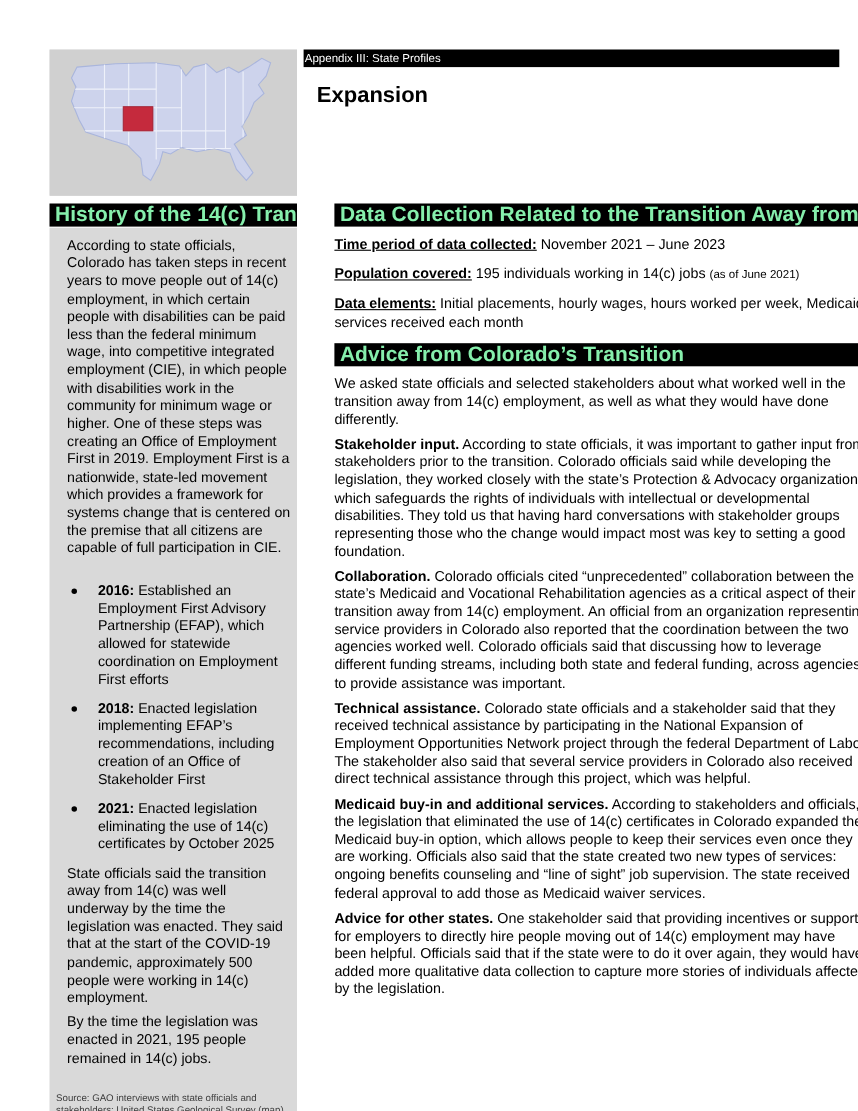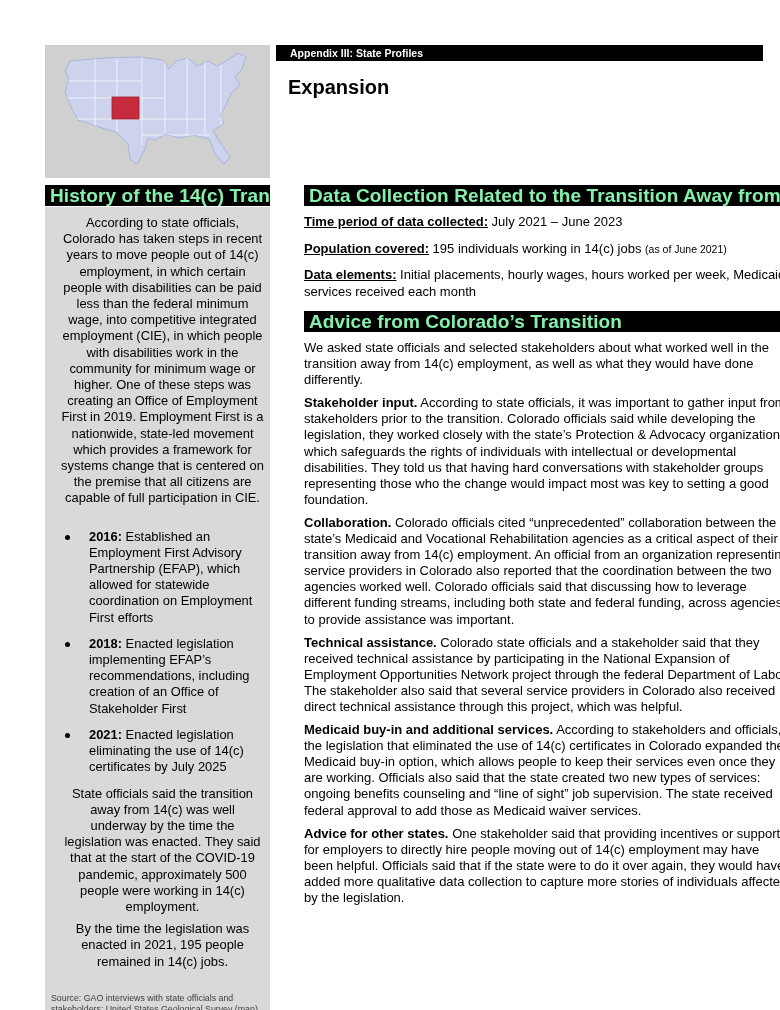--- a/index.html
+++ b/index.html
@@ -20,39 +20,39 @@
     background:#000;color:#86efac;font-weight:bold;font-size:19px;
     line-height:15px;padding:3px 5px 3px 5px;letter-spacing:0.1px;
     white-space:nowrap;overflow:hidden;
   }
   .left-col .section-bar{margin-top:7px;}
 
   .left-body{
     background:#d9d9d9;margin-top:1px;padding:8px 6px 10px 6px;
     font-size:12.9px;line-height:16.2px;min-height:740px;box-sizing:border-box;
   }
-  .left-body p{margin:0 0 6px 10px;text-align:center;}
+  .left-body p{margin:0 0 6px 10px;}
   .bullet-list{list-style:none;margin:22px 0 10px 0;padding:0;}
   .bullet-list li{
     position:relative;padding-left:38px;margin-bottom:10px;
   }
   .bullet-list li::before{
     content:"";position:absolute;left:14px;top:6px;width:5px;height:5px;
     border-radius:50%;background:#000;
   }
   .b{font-weight:bold;}
   .source-note{
     font-size:8.8px;line-height:11px;color:#3c3c3c;margin-top:23px;
   }
 
   
   .right-col{position:absolute;left:276px;top:45px;width:487px;height:960px;}
   .appendix-banner{
-    background:#000;color:#fff;font-weight:bold;font-size:10.5px;
-    line-height:12px;padding:2px 4px 2px 14px;
+    background:#000;color:#fff;font-weight:normal;font-size:10.5px;
+    line-height:12px;padding:2px 4px 2px 1px;
   }
   .state-title{
     font-size:20px;font-weight:bold;margin:14px 0 0 12px;line-height:24px;
   }
   .rc-main{position:absolute;left:0;top:140px;width:487px;margin-left:28px;}
 
   .dc-fields{margin-top:8px;}
   .dc-row{font-size:13px;line-height:16.5px;margin-bottom:10px;}
   .field-label{font-weight:bold;text-decoration:underline;}
   .field-note{font-size:10.5px;}
@@ -104,21 +104,21 @@
         <li>
           <span class="b">2016:</span>
           <span>Established an Employment First Advisory Partnership (EFAP), which allowed for statewide coordination on Employment First efforts</span>
         </li>
         <li>
           <span class="b">2018:</span>
           <span>Enacted legislation implementing EFAP’s recommendations, including creation of an Office of Stakeholder First</span>
         </li>
         <li>
           <span class="b">2021:</span>
-          <span>Enacted legislation eliminating the use of 14(c) certificates by July 2025</span>
+          <span>Enacted legislation eliminating the use of 14(c) certificates by October 2025</span>
         </li>
       </ul>
 
       <p>State officials said the transition away from 14(c) was well underway by the time the legislation was enacted. They said that at the start of the COVID-19 pandemic, approximately 500 people were working in 14(c) employment.</p>
       <p>By the time the legislation was enacted in 2021, 195 people remained in 14(c) jobs.</p>
 
       <div class="source-note">Source: GAO interviews with state officials and stakeholders; United States Geological Survey (map).  |  GAO-25-106471</div>
     </div>
   </div>
 
@@ -128,21 +128,21 @@
 
     <div class="state-title">Expansion</div>
 
     <div class="rc-main">
 
       <div class="section-bar">Data Collection Related to the Transition Away from 14(c)</div>
 
       <div class="dc-fields">
         <div class="dc-row">
           <span class="field-label">Time period of data collected:</span>
-          <span class="field-value">July 2021 – June 2023</span>
+          <span class="field-value">November 2021 – June 2023</span>
         </div>
         <div class="dc-row">
           <span class="field-label">Population covered:</span>
           <span class="field-value">195 individuals working in 14(c) jobs</span>
           <span class="field-note">(as of June 2021)</span>
         </div>
         <div class="dc-row">
           <span class="field-label">Data elements:</span>
           <span class="field-value">Initial placements, hourly wages, hours worked per week, Medicaid services received each month</span>
         </div>

